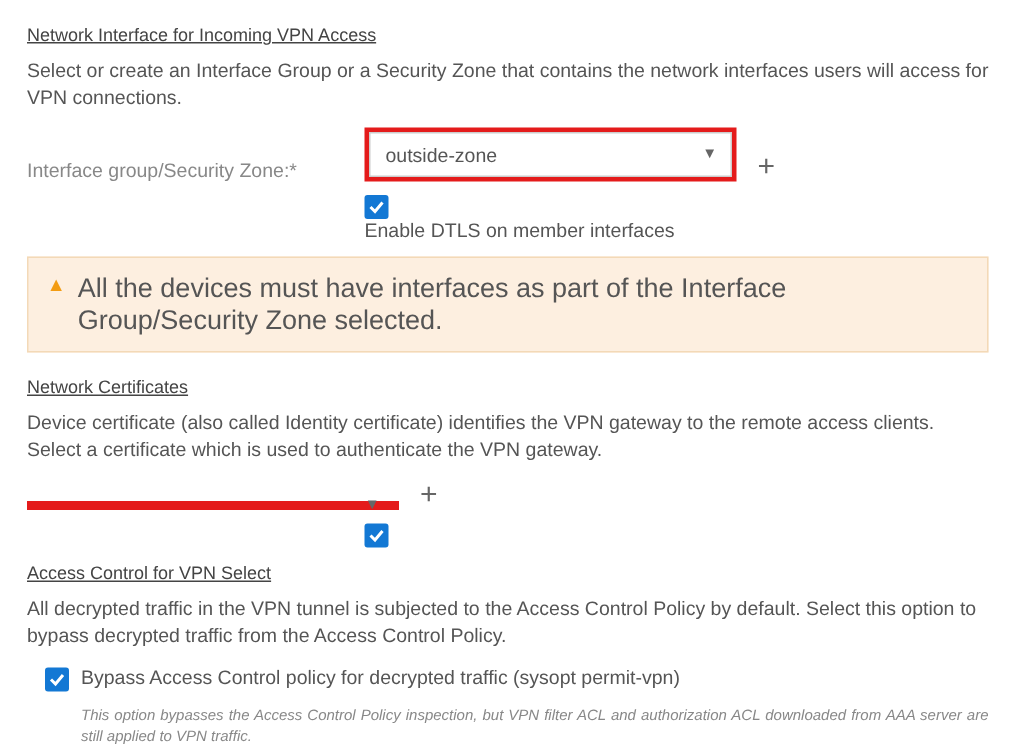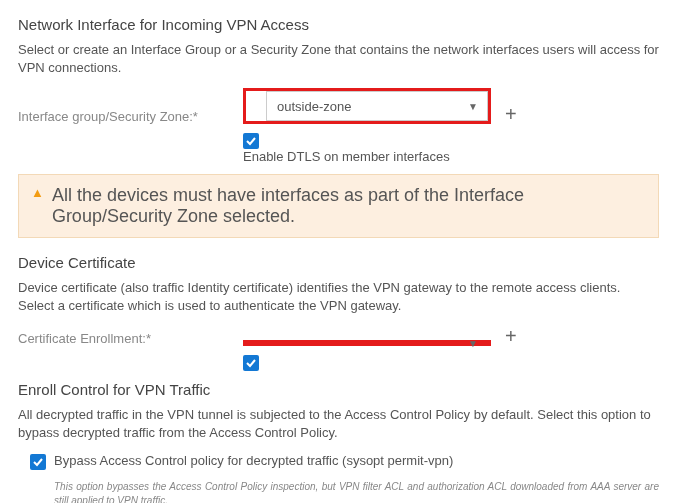--- a/index.html
+++ b/index.html
@@ -5,25 +5,26 @@
     * { box-sizing: border-box; margin: 0; padding: 0; }
     body {
       font-family: Arial, Helvetica, sans-serif;
       font-size: 13px;
       color: #333;
       background: #fff;
       padding: 12px 18px;
       width: 677px;
     }
     h2.section-heading {
-      font-size: 15px;
+      font-size: 12px;
       font-weight: 400;
       color: #444;
       margin-bottom: 8px;
       margin-top: 4px;
+      text-decoration: underline;
     }
     p.section-desc {
       font-size: 13px;
       color: #555;
       line-height: 1.35;
       margin-bottom: 12px;
     }
     .field-row {
       display: flex;
       align-items: flex-end;
@@ -32,21 +33,20 @@
     .field-label {
       width: 225px;
       font-size: 13px;
       color: #888;
       flex-shrink: 0;
     }
     .select-wrap {
       position: relative;
       width: 248px;
       flex-shrink: 0;
-      padding-left: 20px;
     }
     .select-wrap.highlighted {
       border: 3px solid #e41b1b;
     }
     select.form-select {
       width: 100%;
       height: 30px;
       padding: 0 24px 0 10px;
       font-size: 13px;
       color: #555;
@@ -153,40 +153,39 @@
       </svg>
   </span>
   <span class="chk-label">Enable DTLS on member interfaces</span>
 </div>
 
 <div class="alert-box">
   <span class="alert-icon">▲</span>
   <span class="alert-text">All the devices must have interfaces as part of the Interface Group/Security Zone selected.</span>
 </div>
 
-<h2 class="section-heading section-gap">Device Certificate</h2>
-<p class="section-desc">Device certificate (also traffic Identity certificate) identifies the VPN gateway to the remote access clients. Select a certificate which is used to authenticate the VPN gateway.</p>
+<h2 class="section-heading section-gap">Network Certificates</h2>
+<p class="section-desc">Device certificate (also called Identity certificate) identifies the VPN gateway to the remote access clients. Select a certificate which is used to authenticate the VPN gateway.</p>
 
 <div class="field-row">
-  <label class="field-label">Certificate Enrollment:*</label>
   <div class="select-wrap highlighted">
     <span class="select-caret">▼</span>
   </div>
   <button class="add-btn">+</button>
 </div>
 
 <div class="checkbox-row indented">
   <span class="chk">
     <svg width="12" height="12" viewBox="0 0 12 12">
         <path d="M2 6 L5 9 L10 3" stroke="#fff" stroke-width="2" fill="none"></path>
       </svg>
   </span>
 </div>
 
-<h2 class="section-heading section-gap">Enroll Control for VPN Traffic</h2>
+<h2 class="section-heading section-gap">Access Control for VPN Select</h2>
 <p class="section-desc">All decrypted traffic in the VPN tunnel is subjected to the Access Control Policy by default. Select this option to bypass decrypted traffic from the Access Control Policy.</p>
 
 <div class="checkbox-row indented-small">
   <span class="chk">
     <svg width="12" height="12" viewBox="0 0 12 12">
         <path d="M2 6 L5 9 L10 3" stroke="#fff" stroke-width="2" fill="none"></path>
       </svg>
   </span>
   <span class="chk-label">Bypass Access Control policy for decrypted traffic (sysopt permit-vpn)</span>
 </div>

